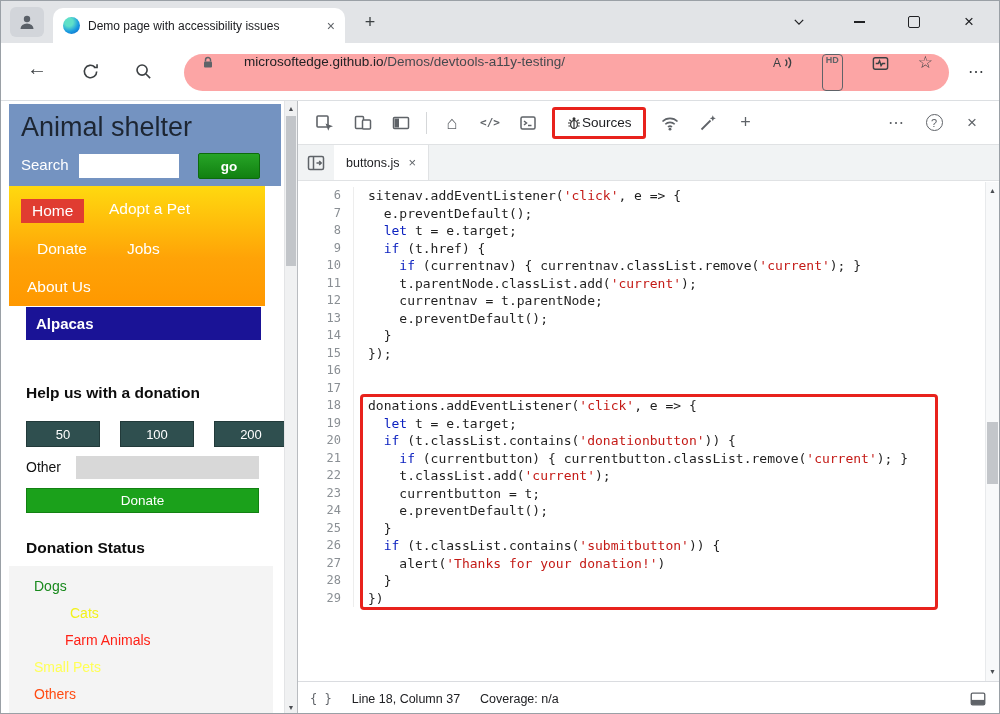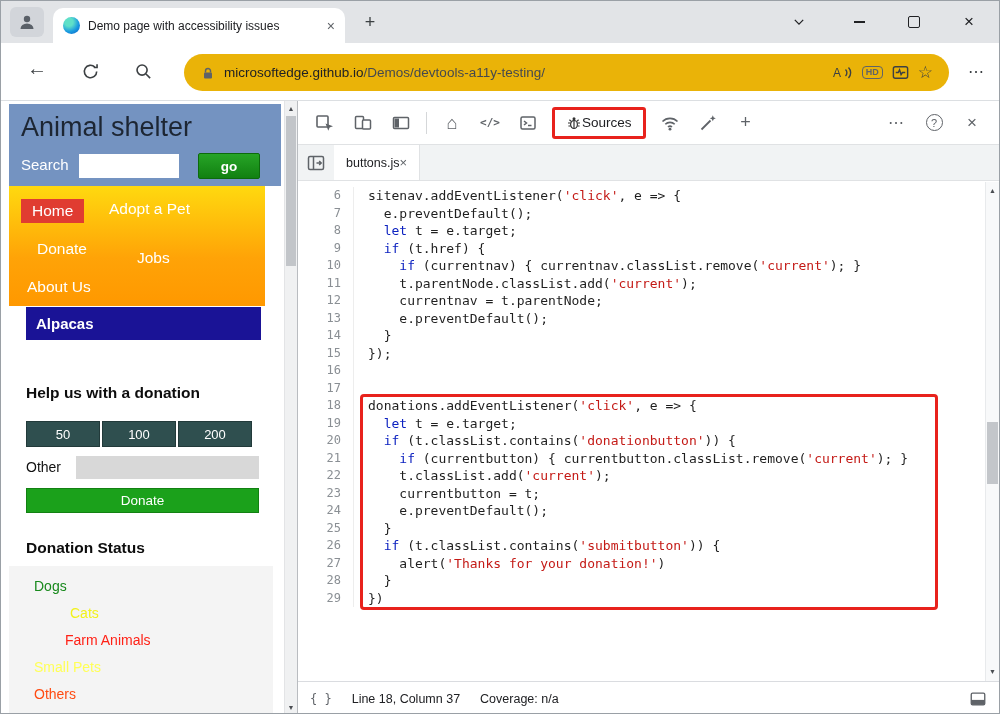--- a/index.html
+++ b/index.html
@@ -26,21 +26,21 @@
   .wc-min{right:123px}.wc-min::after{content:"";width:11px;height:1.5px;background:#202124}
   .wc-max{right:68px}.wc-max::after{content:"";width:10px;height:10px;border:1.5px solid #202124;border-radius:2px}
   .wc-close{right:13px;font-size:17px}
 
   
   .navbar{position:absolute;left:0;top:42px;right:0;height:58px;background:#fff;border-bottom:1px solid #dcdfe2}
   .nav-icon{position:absolute;top:17px;color:#3c4043}
   .ni-back{left:26px;font-size:20px;top:14px}
   .ni-refresh{left:80px;top:19px}
   .ni-search{left:133px;top:19px}
-  .addressbar{position:absolute;left:183px;top:11px;right:50px;height:37px;background:#eab308;border-radius:19px;display:flex;align-items:center;padding:0 16px;gap:8px}
+  .addressbar{position:absolute;left:183px;top:11px;right:50px;height:37px;background:#fca5a5;border-radius:19px;display:flex;padding:0 16px;gap:28px}
   .url{font-size:13.5px;white-space:nowrap;overflow:hidden}
   .url .domain{color:#202124}
   .url .path{color:#45494e}
   .hd-badge{border:1.5px solid #5f6368;border-radius:4px;font-size:9px;font-weight:700;color:#5f6368;padding:1px 3px;line-height:1}
   .pill-icon{color:#3c4043}
   .pill-star{font-size:17px;line-height:1}
   .more-nav{position:absolute;right:15px;top:19px;font-size:16px;color:#3c4043}
 
   
   .webpage{position:absolute;left:0;top:100px;width:296px;height:614px;background:#fff;overflow:hidden}
@@ -49,21 +49,21 @@
   .wp-search-label{position:absolute;left:12px;top:52px;color:#fff;font-size:15px}
   .wp-search-input{position:absolute;left:70px;top:50px;width:100px;height:24px;border:none;background:#fff;font-size:13px;padding:0 4px}
   .wp-go{position:absolute;left:189px;top:49px;width:62px;height:26px;border:1px solid #0c6b0c;border-radius:2px;background:linear-gradient(#27a427,#118011);color:#fff;font-weight:700;font-size:13.5px}
   .wp-nav{position:absolute;left:8px;top:85px;width:256px;height:120px;background:linear-gradient(180deg,#ffd90f 0%,#ffa307 60%,#ff9800 100%)}
   .nav-item{position:absolute;color:#fff;font-size:15.5px;white-space:nowrap}
   .nav-active{background:var(--nav-active-red);padding:3px 11px}
   .wp-banner{position:absolute;left:25px;top:206px;width:235px;height:33px;background:var(--banner-navy);color:#fff;font-size:15px;font-weight:700;line-height:33px;padding-left:10px}
   .wp-heading{position:absolute;left:25px;font-size:15.5px;font-weight:700;color:#0d0d0d}
   .wp-heading.don{top:283px}
   .wp-heading.status{top:438px}
-  .wp-amounts{position:absolute;left:25px;top:320px;display:flex;gap:2px}
+  .wp-amounts{position:absolute;left:25px;top:320px;display:flex;gap:20px}
   .amt-btn{width:74px;height:26px;background:var(--amount-teal);border:1px solid #223a3a;color:#fff;font-size:13px}
   .wp-other-label{position:absolute;left:25px;top:358px;font-size:14px;color:#111}
   .wp-other-input{position:absolute;left:75px;top:355px;width:183px;height:23px;border:none;background:#d8d8d8}
   .wp-donate{position:absolute;left:25px;top:387px;width:233px;height:25px;background:var(--button-green);border:1px solid #128112;color:#fff;font-size:13.5px}
   .wp-list{position:absolute;left:8px;top:465px;width:264px;height:149px;background:#f4f4f4;padding:7px 0 0 25px;font-size:14px}
   .wp-list .li{height:27px;line-height:27px;white-space:nowrap}
   .wp-scroll{position:absolute;right:0;top:0;width:13px;height:100%;background:#f0f1f2;border-left:1px solid #e3e4e6}
   .wp-thumb{position:absolute;left:1px;top:15px;width:10px;height:150px;background:#c2c5c9}
   .wp-arrow{position:absolute;left:0;width:12px;text-align:center;font-size:7px;color:#4a4d52}
   .wp-arrow.up{top:4px}.wp-arrow.down{bottom:4px}
@@ -76,21 +76,21 @@
   .glyph-home{font-size:18px;line-height:1}
   .glyph-elements{font-family:"DejaVu Sans Mono",monospace;font-size:11px;font-weight:700}
   .glyph-plus{font-size:18px}
   .sources-tab{display:flex;align-items:center;border:3px solid var(--highlight-red);border-radius:3px;padding:5px 11px;margin:0 5px;font-size:13.5px;color:#202124;flex:none}
   .help-circle{width:17px;height:17px;border:1.5px solid #5f6368;border-radius:50%;font-size:11px;display:flex;align-items:center;justify-content:center}
   .dt-close{font-size:17px}
   .dt-more{font-size:16px}
 
   .dt-filetabs{height:36px;background:#f1f3f4;display:flex;align-items:stretch;border-bottom:1px solid #e0e2e4}
   .ft-toggle{width:36px;display:flex;align-items:center;justify-content:center;color:#5f6368;flex:none}
-  .file-tab{background:#fff;display:flex;align-items:center;padding:0 12px;font-size:12.5px;color:#202124;border-right:1px solid #e0e2e4}
+  .file-tab{background:#fff;display:flex;align-items:center;gap:9px;padding:0 12px;font-size:12.5px;color:#202124;border-right:1px solid #e0e2e4}
   .file-close{color:#5f6368;font-size:13px}
 
   .dt-editor{position:absolute;left:0;top:81px;right:14px;bottom:34px;overflow:hidden;font-family:"DejaVu Sans Mono",monospace}
   #code-lines{padding-top:5px}
   .code-line{display:flex;height:17.5px;align-items:center}
   .ln{width:56px;flex:none;text-align:right;padding-right:12px;color:#8a8f94;font-size:12px;border-right:1px solid #ededed;height:100%;line-height:17.5px}
   .code{white-space:pre;font-size:13px;padding-left:14px;line-height:17.5px}
   .tk-p{color:#1f1f1f}.tk-k{color:var(--keyword-blue)}.tk-s{color:var(--string-red)}
   .hl-box{position:absolute;left:62px;width:578px;border:3px solid var(--highlight-red);border-radius:4px;pointer-events:none}
 
@@ -174,21 +174,21 @@
     <div class="wp-header">
       <div class="wp-title">Animal shelter</div>
       <span class="wp-search-label">Search</span>
       <input class="wp-search-input" style="">
       <button class="wp-go">go</button>
     </div>
     <div class="wp-nav">
         <span class="nav-item nav-active" style="left: 12px; top: 13px;">Home</span>
         <span class="nav-item" style="left: 100px; top: 14px;">Adopt a Pet</span>
         <span class="nav-item" style="left: 28px; top: 54px;">Donate</span>
-        <span class="nav-item" style="left: 128px; top: 54px; margin-top: 9px;">Jobs</span>
+        <span class="nav-item" style="left: 118px; top: 54px;">Jobs</span>
         <span class="nav-item" style="left: 18px; top: 92px;">About Us</span>
       </div>
     <div class="wp-banner">Alpacas</div>
     <div class="wp-heading don">Help us with a donation</div>
     <div class="wp-amounts">
         <button class="amt-btn">50</button>
         <button class="amt-btn">100</button>
         <button class="amt-btn">200</button>
       </div>
     <span class="wp-other-label">Other</span>

